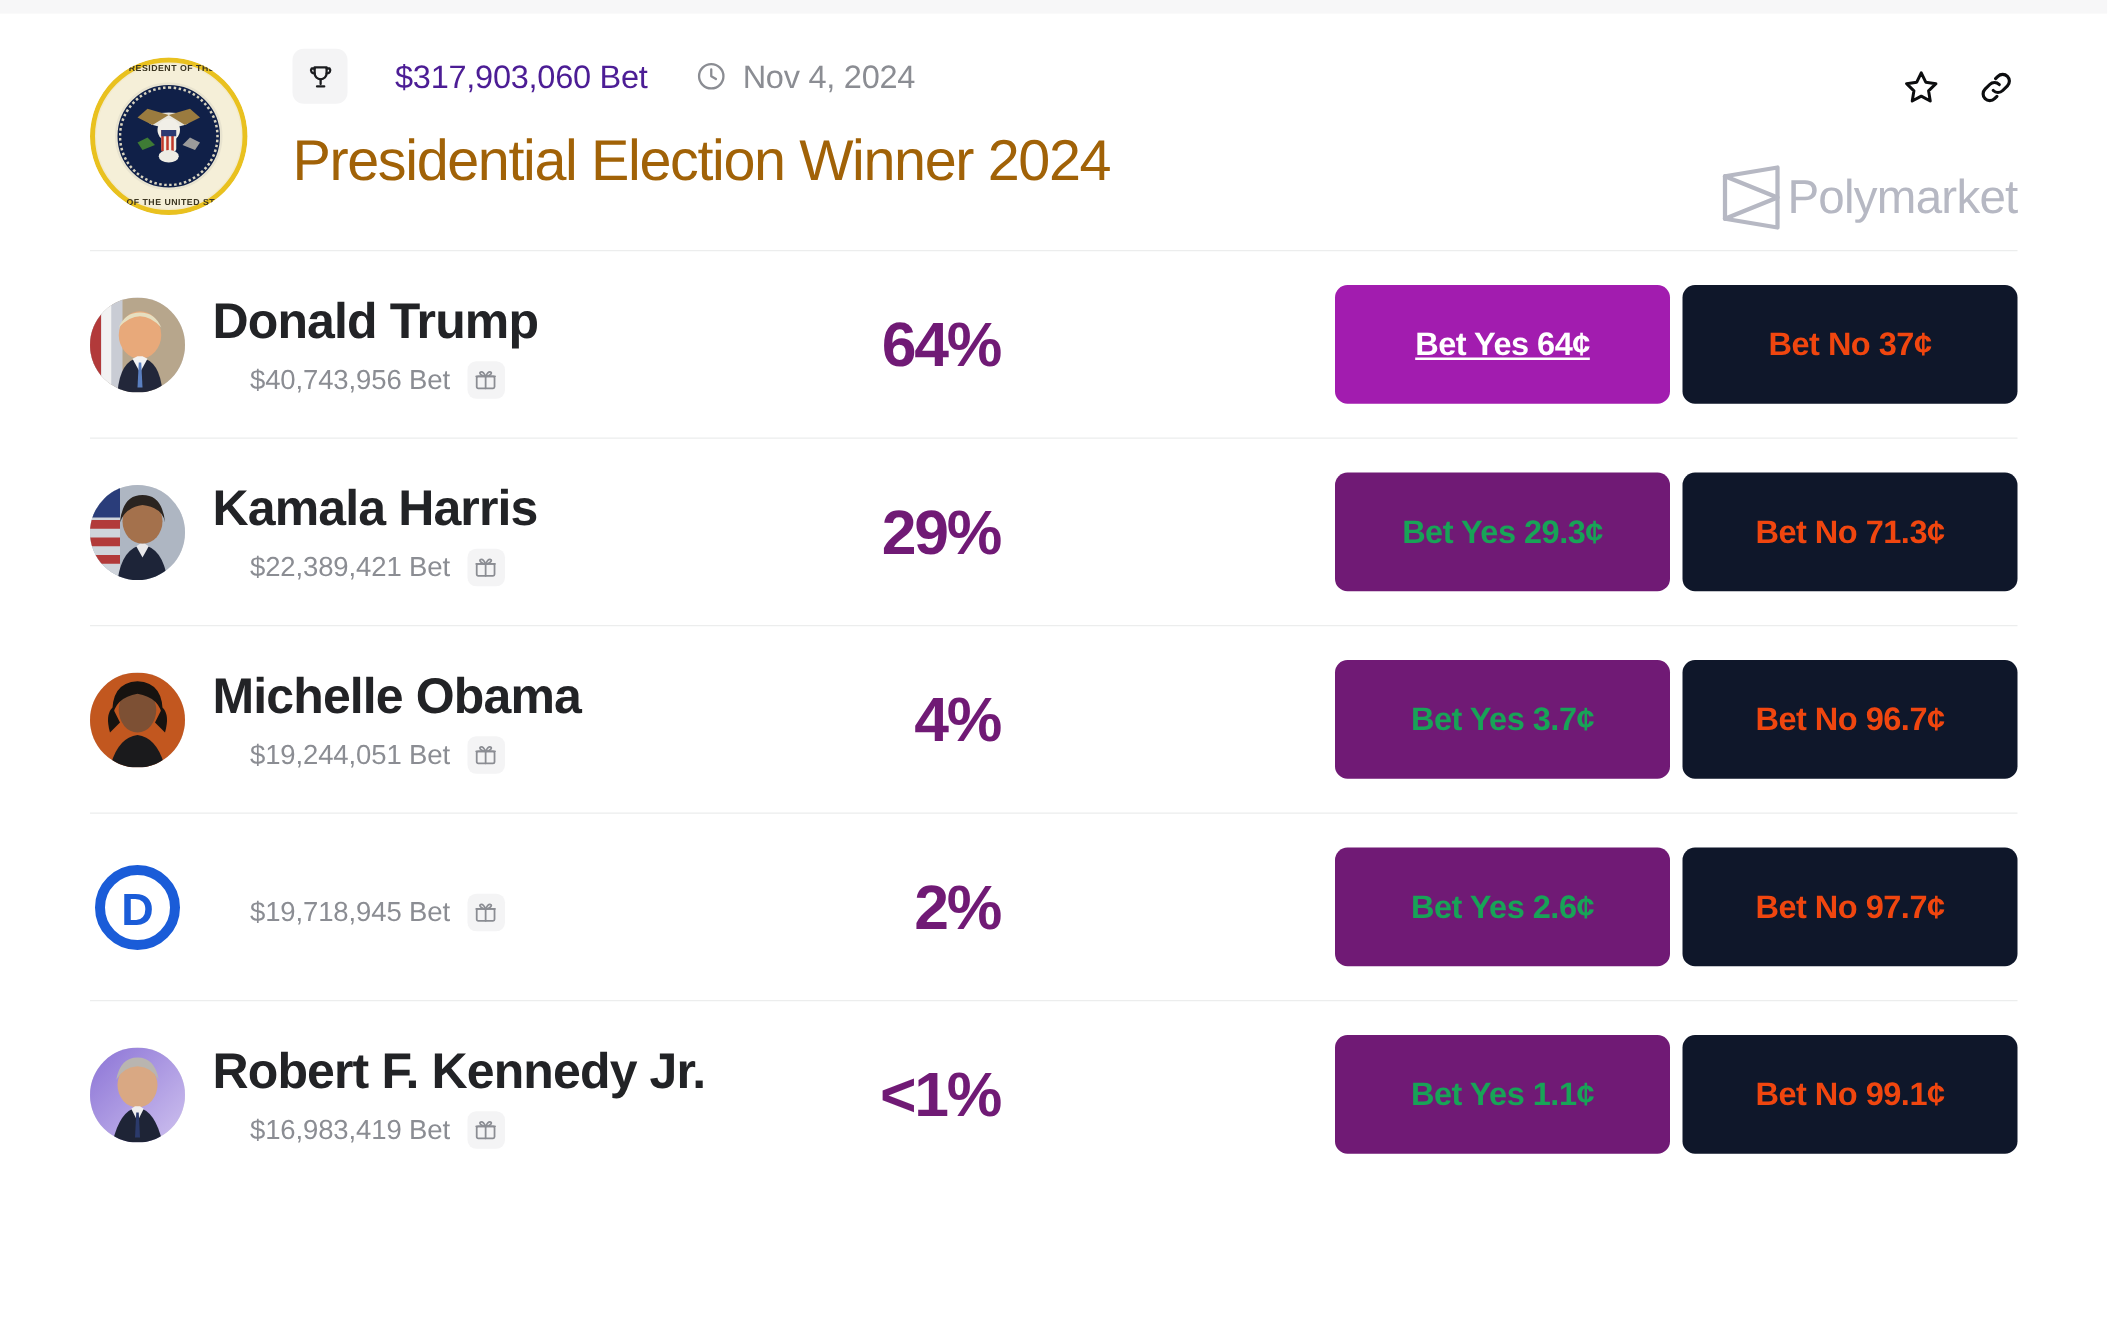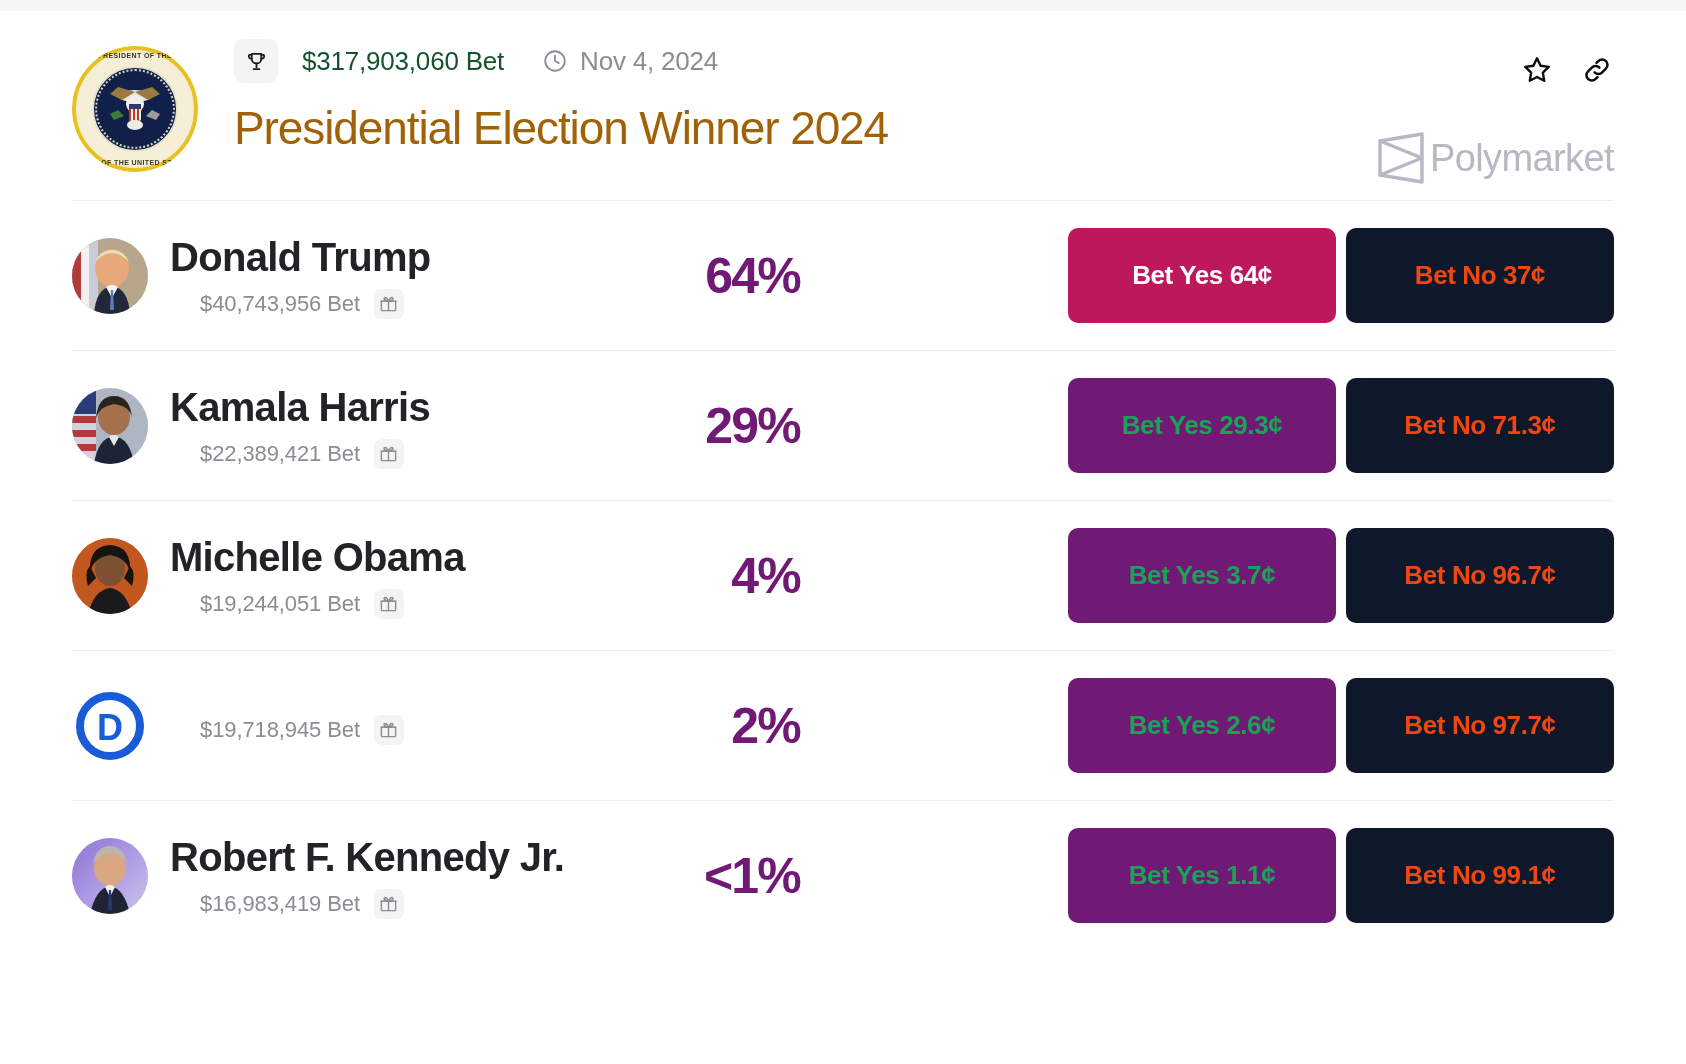--- a/index.html
+++ b/index.html
@@ -109,23 +109,23 @@
     width: 44px; height: 44px;
     background: #f4f4f5;
     border-radius: 9px;
     display: flex;
     align-items: center;
     justify-content: center;
     flex: 0 0 44px;
   }
   .meta-volume {
     font-size: 26px;
-    color: #14532d;
+    color: #4c1d95;
     font-weight: 500;
-    margin-left: 24px;
+    margin-left: 38px;
     letter-spacing: -0.2px;
     white-space: nowrap;
   }
   .meta-date-wrap {
     display: flex;
     align-items: center;
     margin-left: 38px;
     gap: 12px;
   }
   .meta-date {
@@ -306,22 +306,23 @@
     cursor: pointer;
     border: none;
     font-family: "Liberation Sans", sans-serif;
     white-space: nowrap;
   }
   .bet-yes {
     background: #701a75;
     color: #18a357;
   }
   .bet-yes.solid {
-    background: #be185d;
+    background: #a21caf;
     color: #ffffff;
+    text-decoration: underline;
   }
   .bet-no {
     background: #0f172a;
     color: #f0460f;
   }
 
   .dem-logo {
     background: #ffffff;
     display: flex;
     align-items: center;

